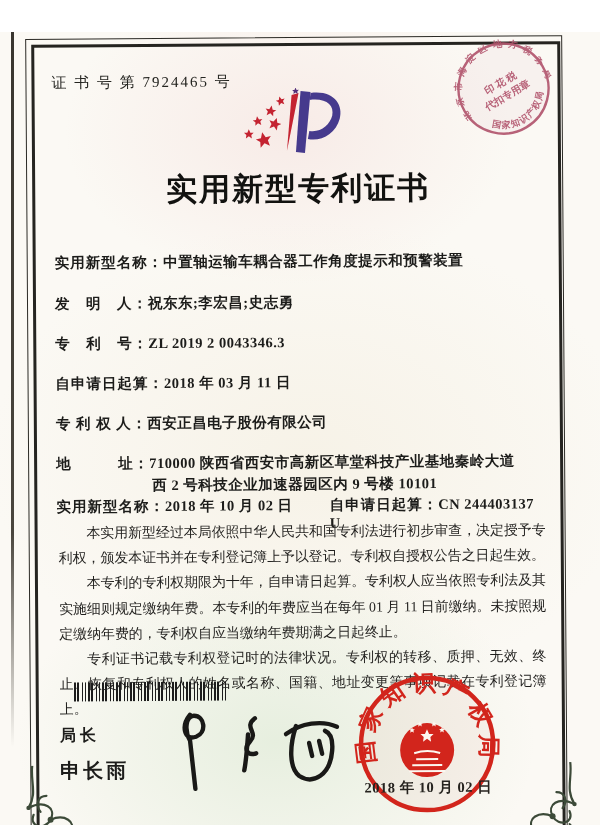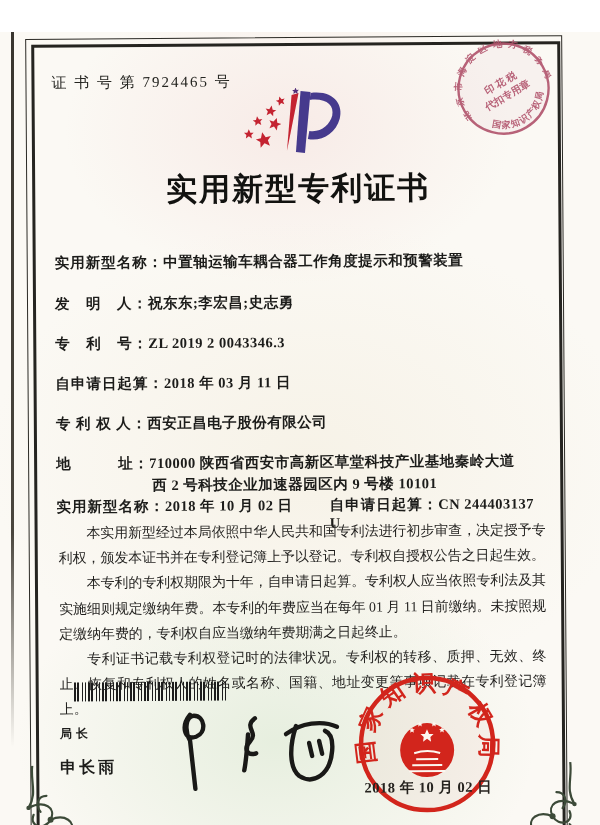--- a/index.html
+++ b/index.html
@@ -37,22 +37,22 @@
   
   #body-text{left:58px;top:487px;width:487px;font-size:13.9px;line-height:25.2px;
     text-align:justify;color:#201f1d;font-weight:500;}
   #body-text p{margin:0;text-indent:2em;}
   
   #barcode{left:72px;top:649px;width:153px;height:19px;
     background:repeating-linear-gradient(90deg,#1c1c1c 0 2px,transparent 2px 3px,
       #1c1c1c 3px 5px,transparent 5px 8px,#1c1c1c 8px 9px,transparent 9px 11px,
       #1c1c1c 11px 12px,transparent 12px 14px);}
   
-  #officer-title{left:58px;top:692px;font-size:12px;letter-spacing:4px;color:#1d1d1b;font-weight:600;}
-  #officer-name{left:58px;top:724px;font-size:16px;letter-spacing:3px;color:#1d1d1b;font-weight:600;}
+  #officer-title{left:58px;top:692px;font-size:16px;letter-spacing:4px;color:#1d1d1b;font-weight:600;}
+  #officer-name{left:58px;top:724px;font-size:20px;letter-spacing:3px;color:#1d1d1b;font-weight:600;}
   #signature{left:158px;top:662px;}
   
   #seal{left:352px;top:640px;}
   #seal-date{left:356px;top:747px;width:140px;font-size:14.5px;letter-spacing:0.5px;
     color:#26231f;font-weight:600;text-align:center;z-index:5;}
   
   #tax-stamp{left:458px;top:10px;transform:rotate(-30deg);opacity:0.92;}
   
   #flourish-left{left:18px;top:732px;}
   #flourish-right{left:492px;top:732px;transform:scaleX(-1);}

